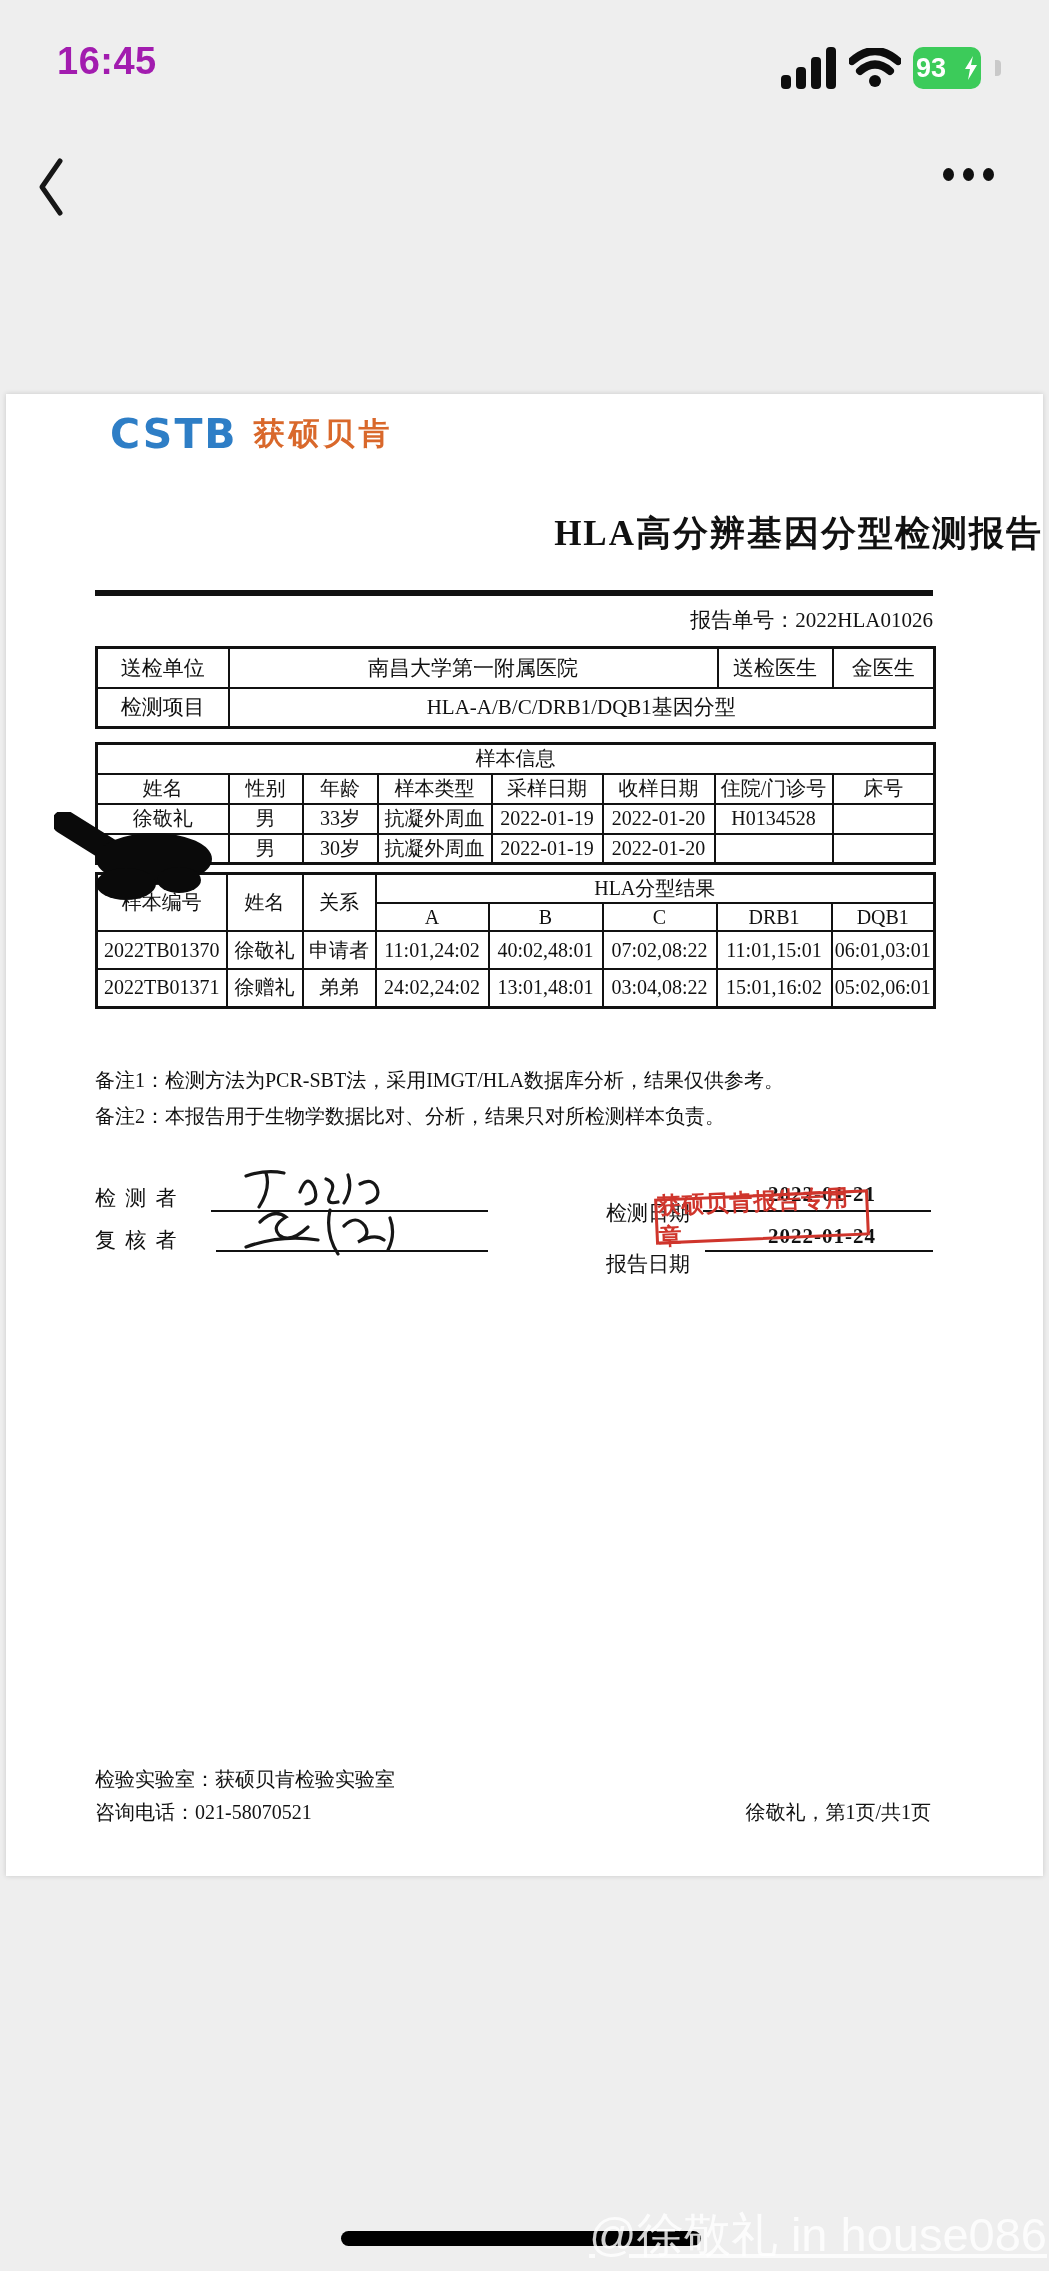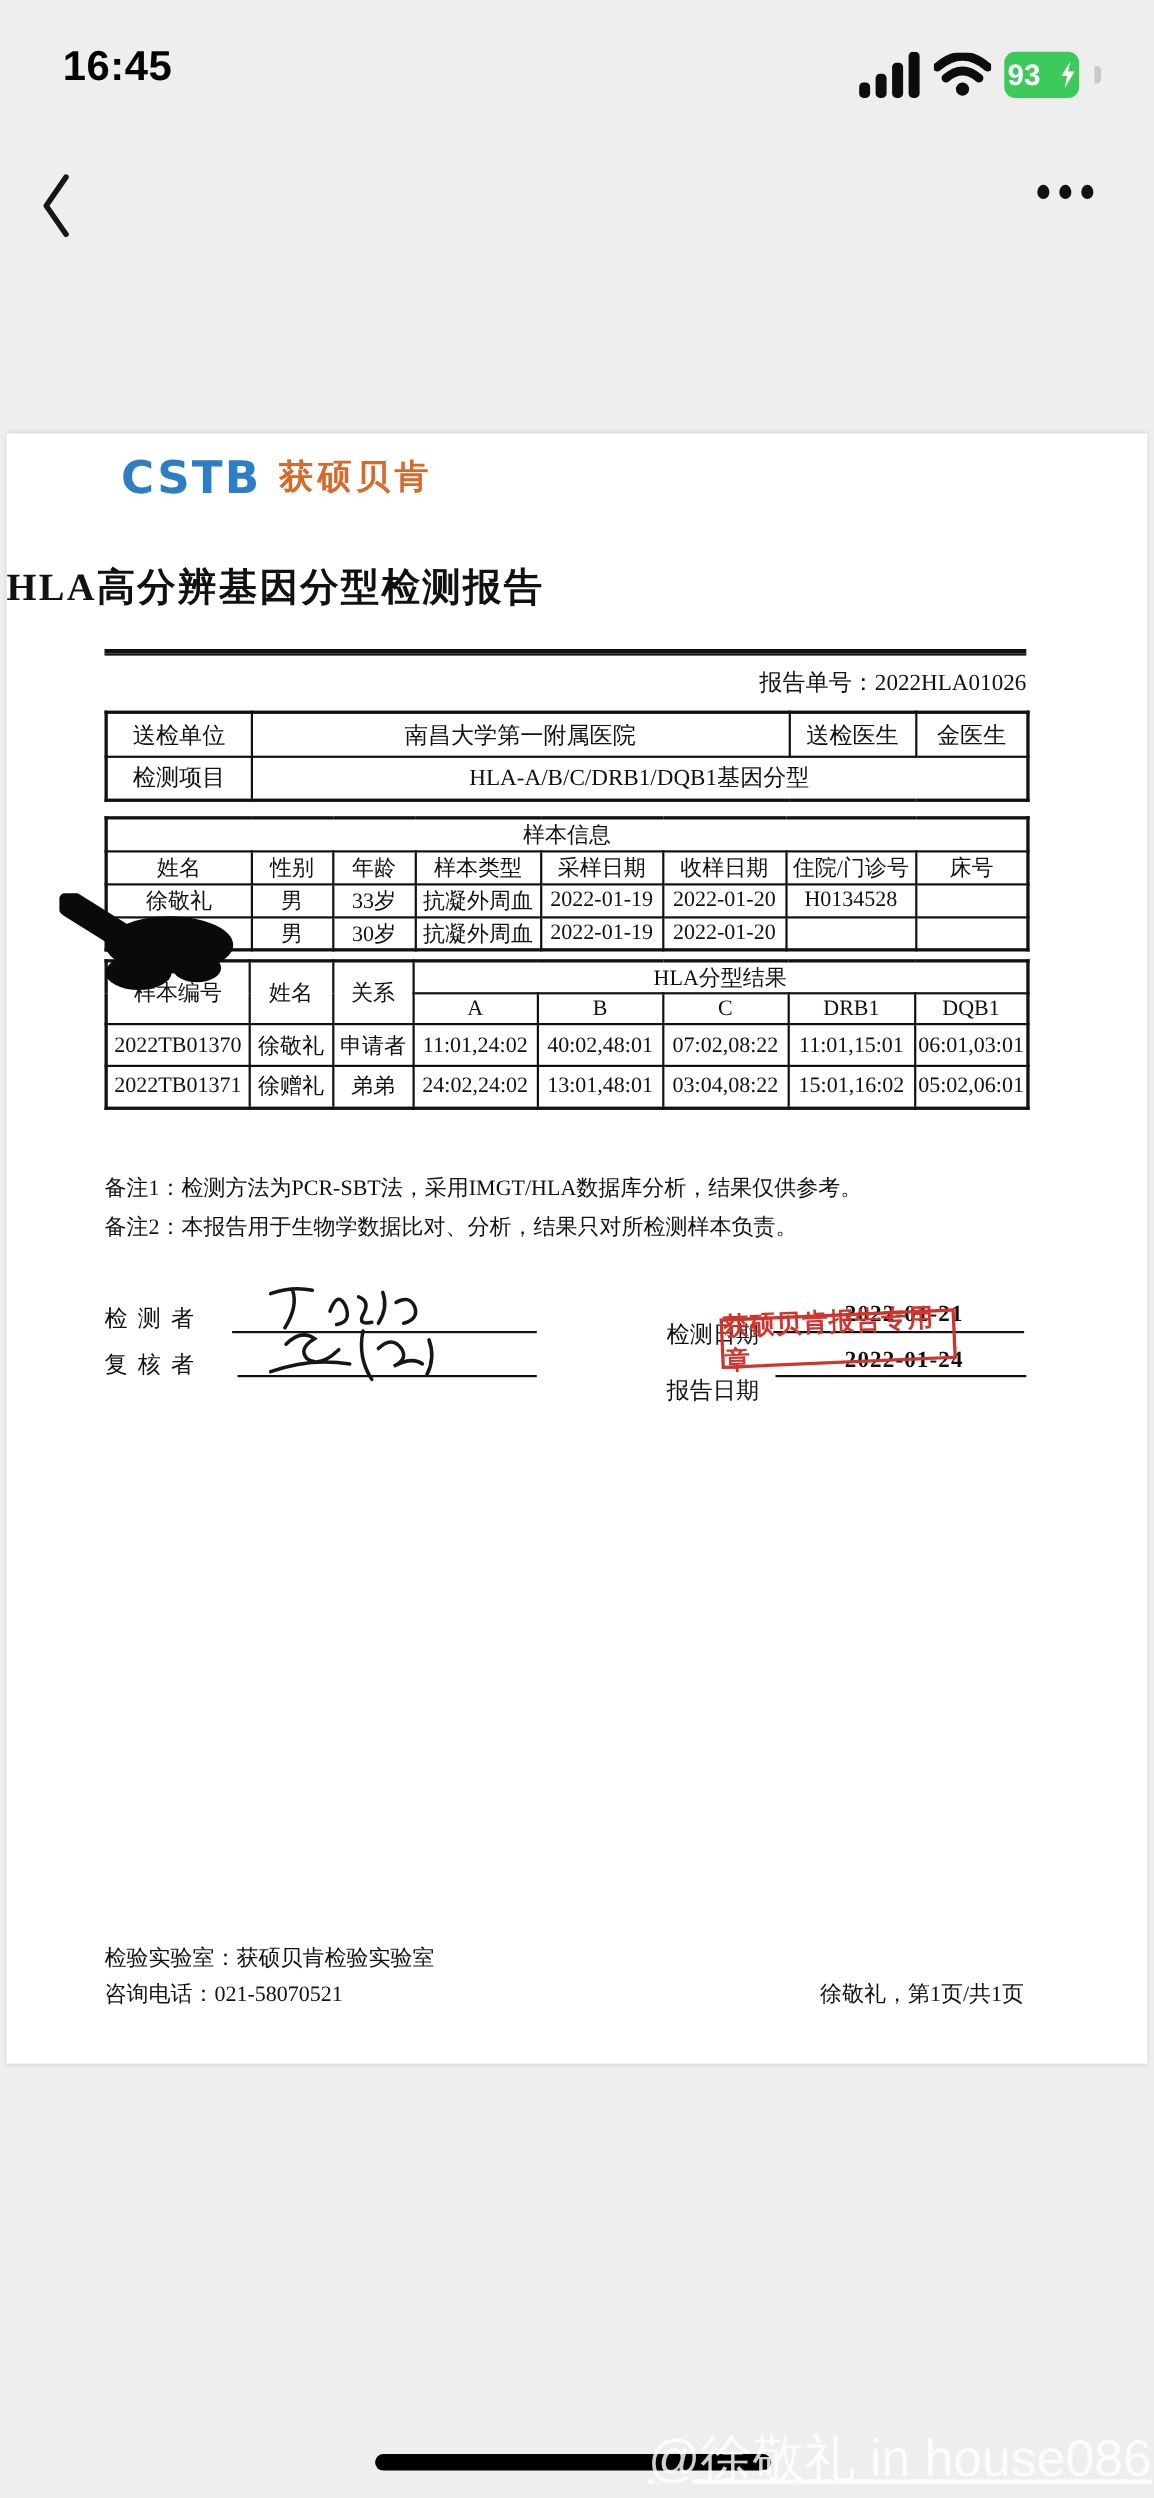--- a/index.html
+++ b/index.html
@@ -1,38 +1,38 @@
 <!DOCTYPE html>
 <html><head>
 <meta charset="utf-8">
 <style>
   * { margin:0; padding:0; box-sizing:border-box; }
   html,body { width:1049px; height:2271px; }
   body { font-family:"Liberation Sans","DejaVu Sans",sans-serif; background:#ededed; }
   .phone { position:relative; width:1049px; height:2271px; background:#eeeeee; overflow:hidden; }
 
   
-  .status-time { position:absolute; left:57px; top:40px; font-size:38px; font-weight:700; color:#000000; letter-spacing:.5px; }
+  .status-time { position:absolute; left:57px; top:40px; font-size:38px; font-weight:700; color:#a21caf; letter-spacing:.5px; }
   .status-icons { position:absolute; right:48px; top:46px; display:flex; align-items:center; gap:12px; height:44px; }
   .sig-svg, .wifi-svg { display:block; }
   .battery { position:relative; width:68px; height:42px; background:#3ccb5a; border-radius:10px; display:flex; align-items:center; justify-content:center; gap:18px; color:#fff; font-size:27px; font-weight:700; }
   .battery-nub { width:6px; height:16px; background:#c9c9c9; border-radius:0 4px 4px 0; margin-left:2px; }
 
   
   .back-btn { position:absolute; left:30px; top:155px; width:44px; height:64px; cursor:pointer; }
   .more-btn { position:absolute; right:55px; top:168px; display:flex; gap:9px; cursor:pointer; }
   .more-btn i { width:11px; height:13px; background:#111; border-radius:50%; }
 
   
   .doc { position:absolute; left:6px; top:394px; width:1037px; height:1482px; background:#ffffff;
          box-shadow:0 0 5px rgba(0,0,0,.16); font-family:"Liberation Serif","DejaVu Serif",serif; color:#111; }
   .logo-row { position:absolute; left:104px; top:16px; display:flex; align-items:center; }
   .logo-cstb { font-family:"DejaVu Sans","Liberation Sans",sans-serif; font-size:41px; font-weight:800; color:#2e7ec6; letter-spacing:2px; }
   .logo-brand { font-size:31px; font-weight:700; color:#d9682b; margin-left:16px; letter-spacing:4px; }
-  .doc-title { position:absolute; left:0; top:116px; width:100%; text-align:left; font-size:35px; font-weight:700; letter-spacing:2px; }
+  .doc-title { position:absolute; left:0; top:116px; width:100%; text-align:right; font-size:35px; font-weight:700; letter-spacing:2px; }
   .double-rule { position:absolute; left:89px; top:196px; width:838px; height:6px; border-top:4px solid #111; border-bottom:2px solid #111; }
   .report-no { position:absolute; right:110px; top:212px; font-size:21px; }
 
   table { border-collapse:collapse; table-layout:fixed; }
   .rep-table { position:absolute; left:89px; border:3px solid #111; }
   .rep-table td, .rep-table th { border:2px solid #111; text-align:center; vertical-align:middle; font-weight:normal; padding:0 2px; overflow:hidden; }
   .t-info { top:252px; width:838px; font-size:21px; }
   .t-info td { height:40px; }
   .t-sample { top:348px; width:838px; font-size:20px; }
   .t-sample td { height:30px; }

